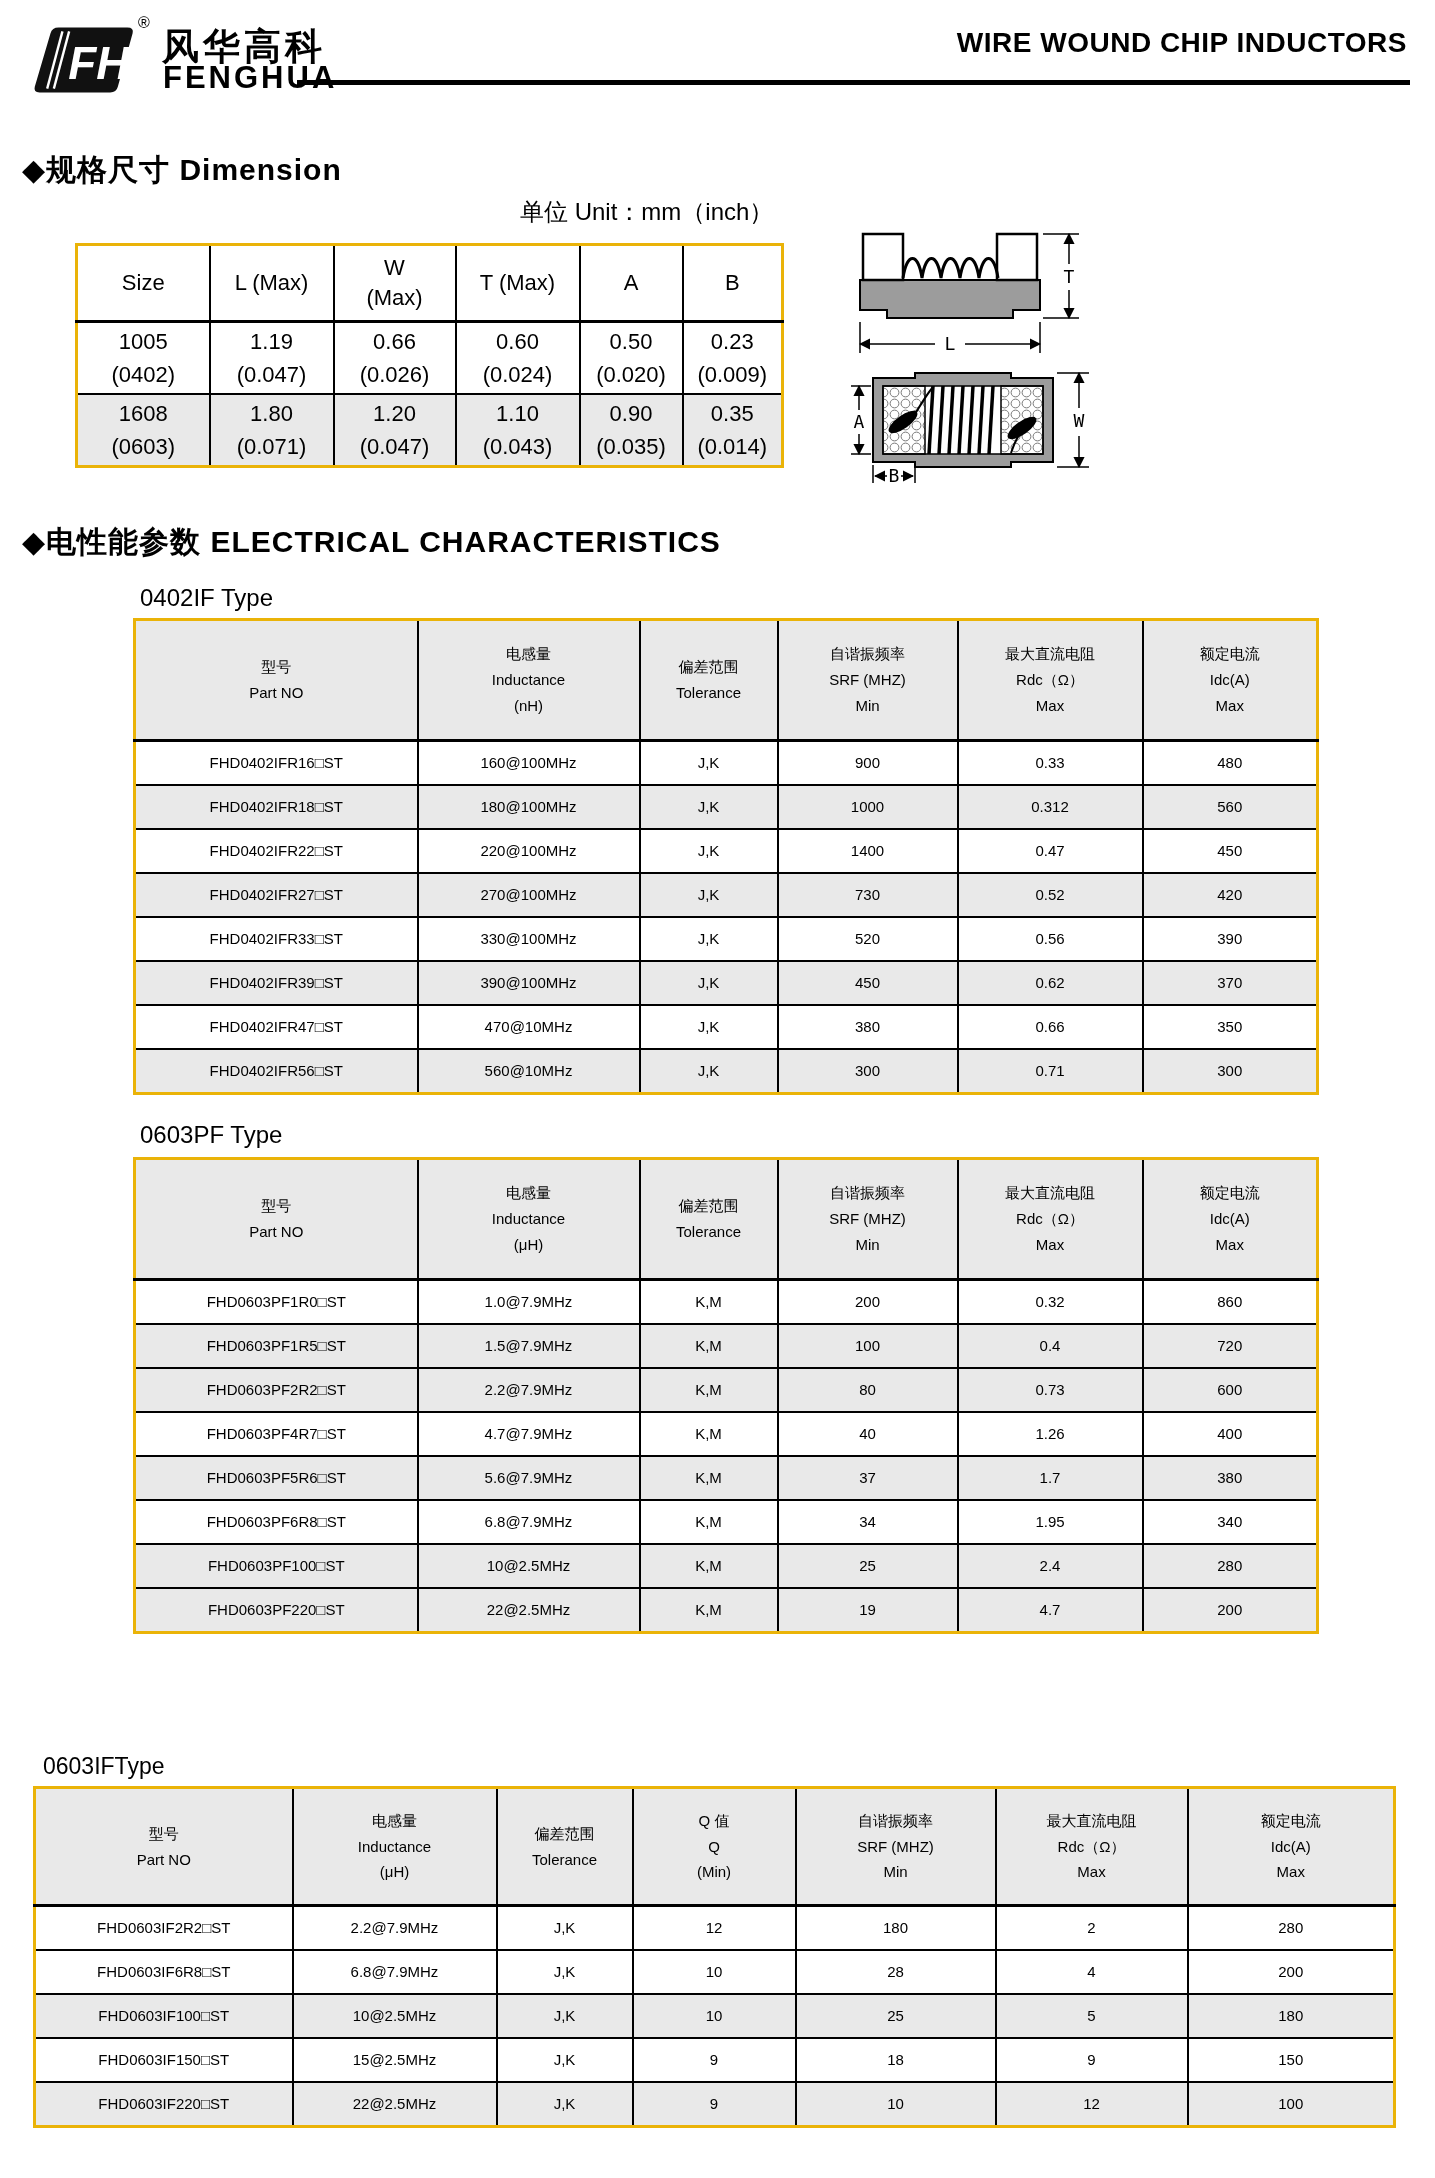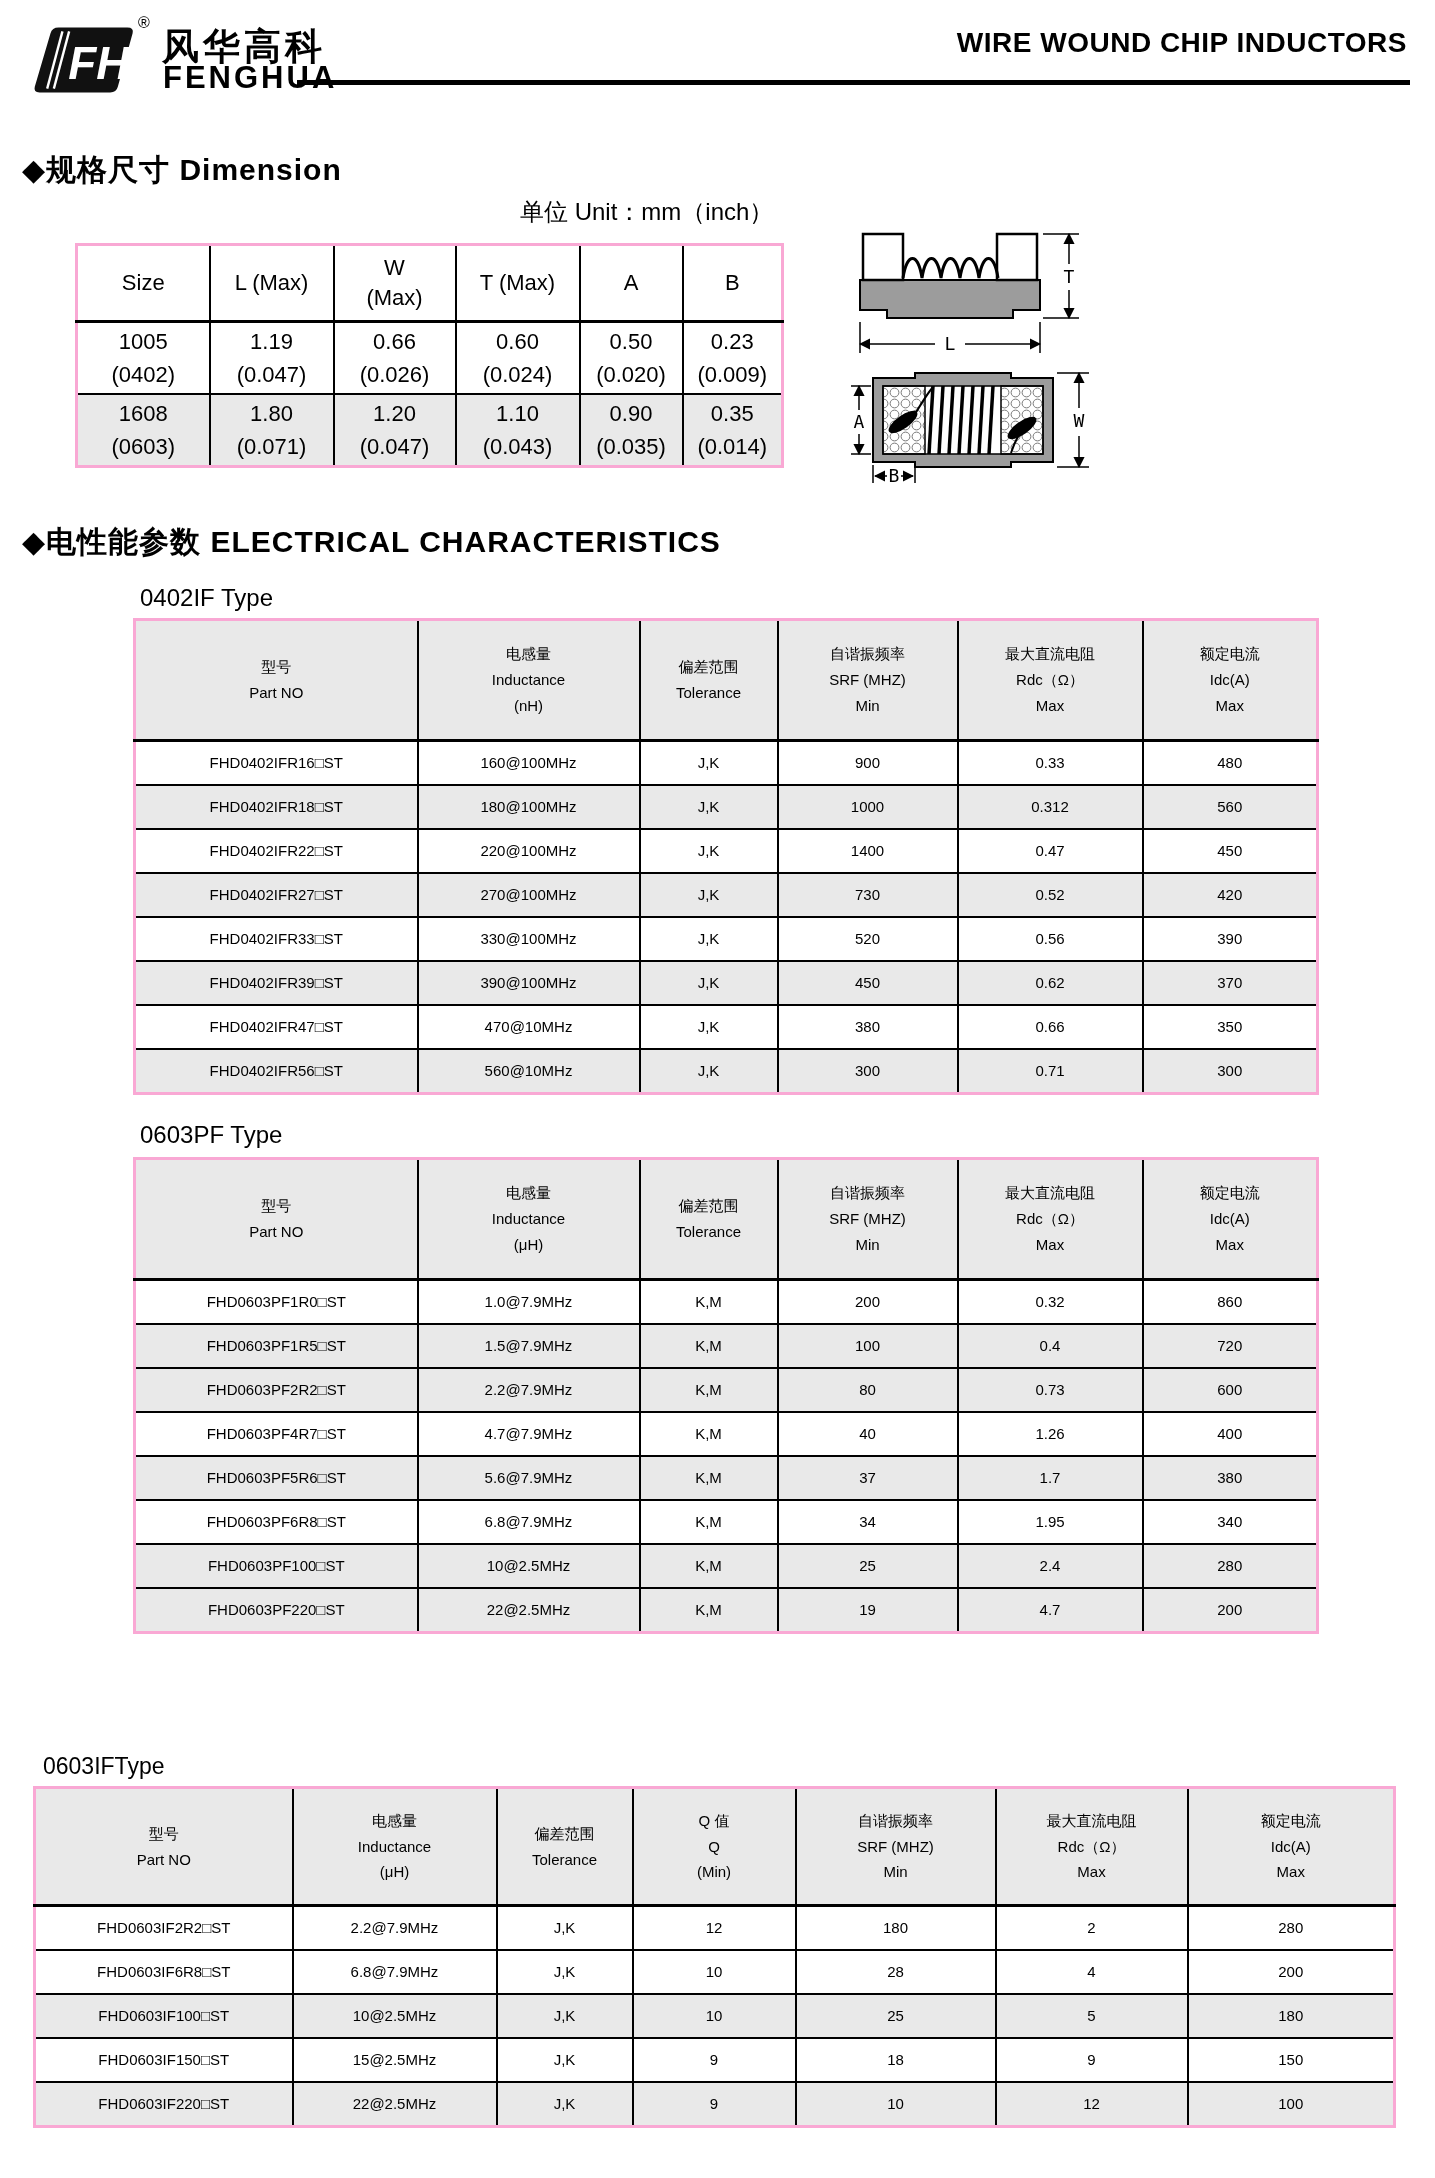--- a/index.html
+++ b/index.html
@@ -18,21 +18,21 @@
   .sec-heading{position:absolute;left:22px;font-size:30px;font-weight:600;letter-spacing:1px;}
   #dim-heading{top:150px;}
   #elec-heading{top:522px;}
   .unit-note{position:absolute;left:520px;top:196px;font-size:24px;text-align:center;}
   .type-label{position:absolute;font-size:24px;}
   #label-0402if{left:140px;top:584px;}
   #label-0603pf{left:140px;top:1121px;}
   #label-0603if{left:43px;top:1753px;font-size:23px;}
 
   
-  table{border-collapse:collapse;table-layout:fixed;position:absolute;border:3px solid #f9a8d4;}
+  table{border-collapse:collapse;table-layout:fixed;position:absolute;border:3px solid #eab308;}
   th,td{border:2px solid #000;text-align:center;vertical-align:middle;
         white-space:pre-line;padding:0;font-weight:normal;}
   thead th{border-bottom:3px solid #000;}
   tr.alt td{background:#e9e9e9;}
 
   
   #dim-table{left:75px;top:243px;font-size:22px;}
   #dim-table th{height:74px;line-height:1.35;background:#fff;}
   #dim-table td{height:70px;line-height:1.5;}
 

